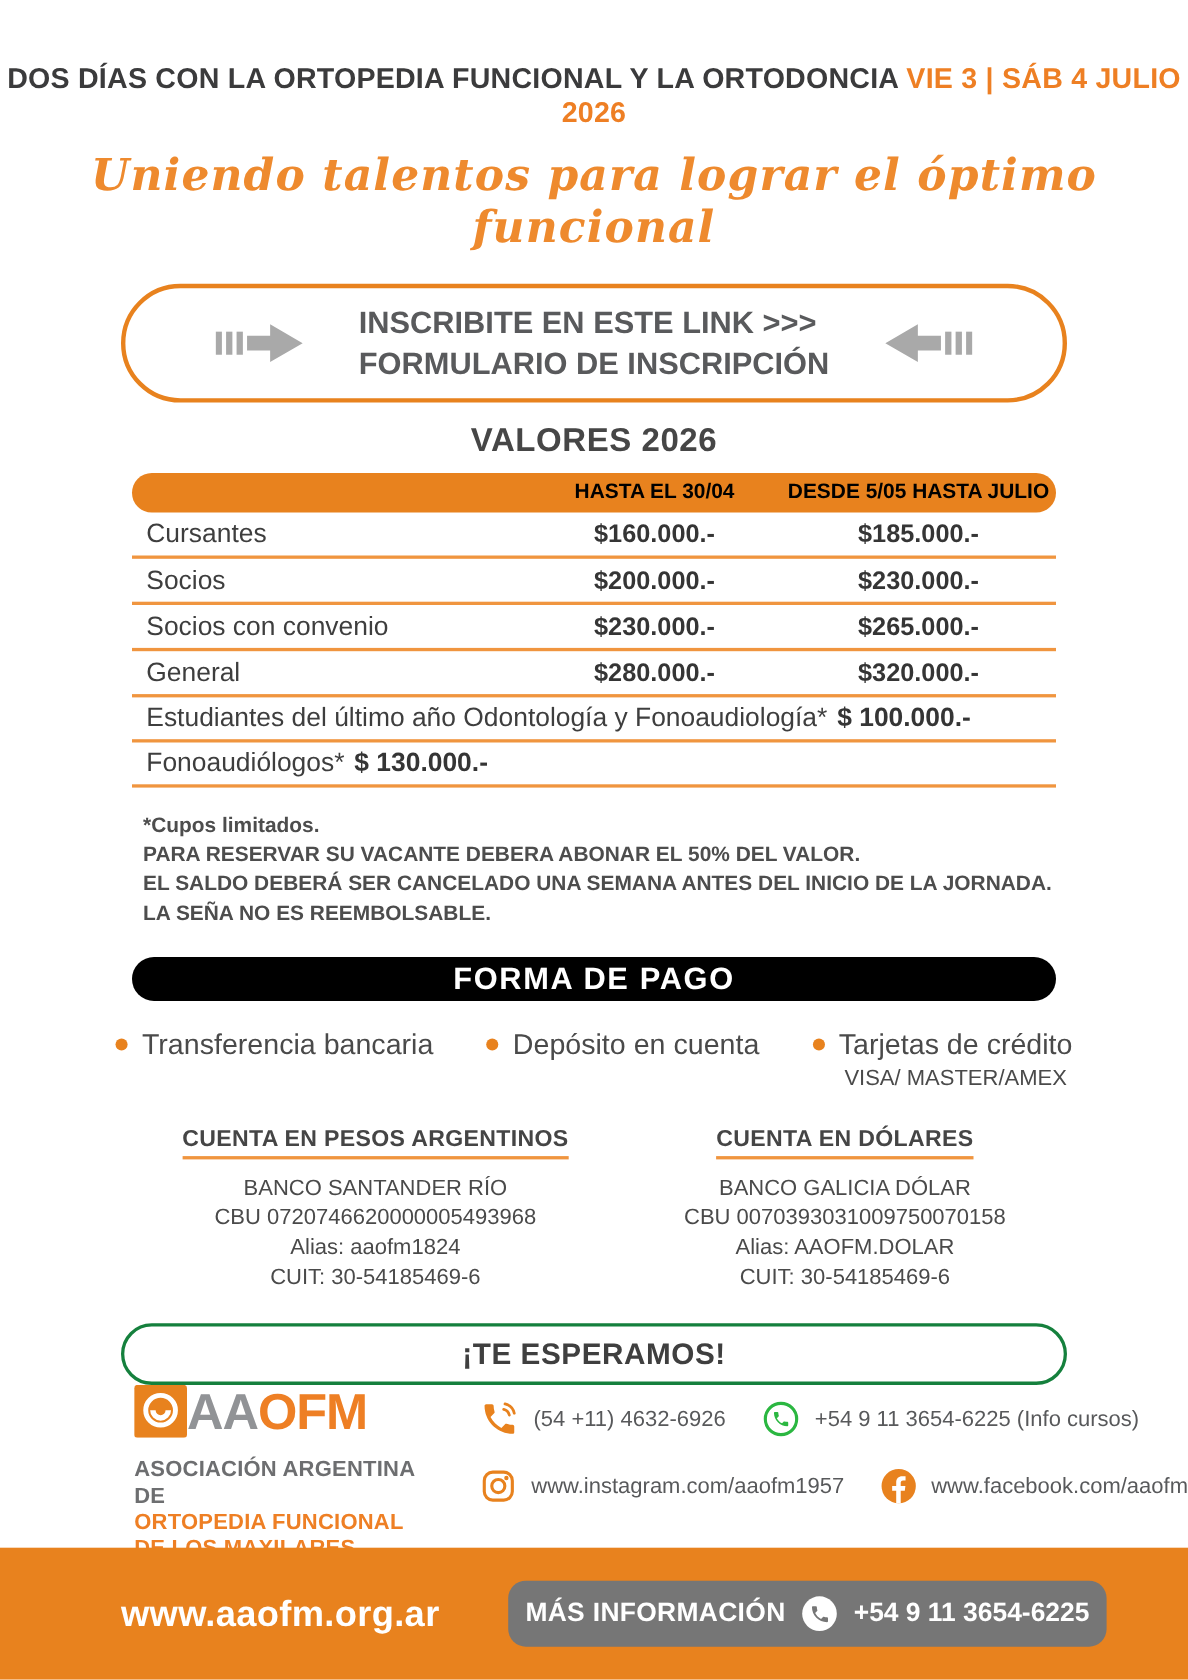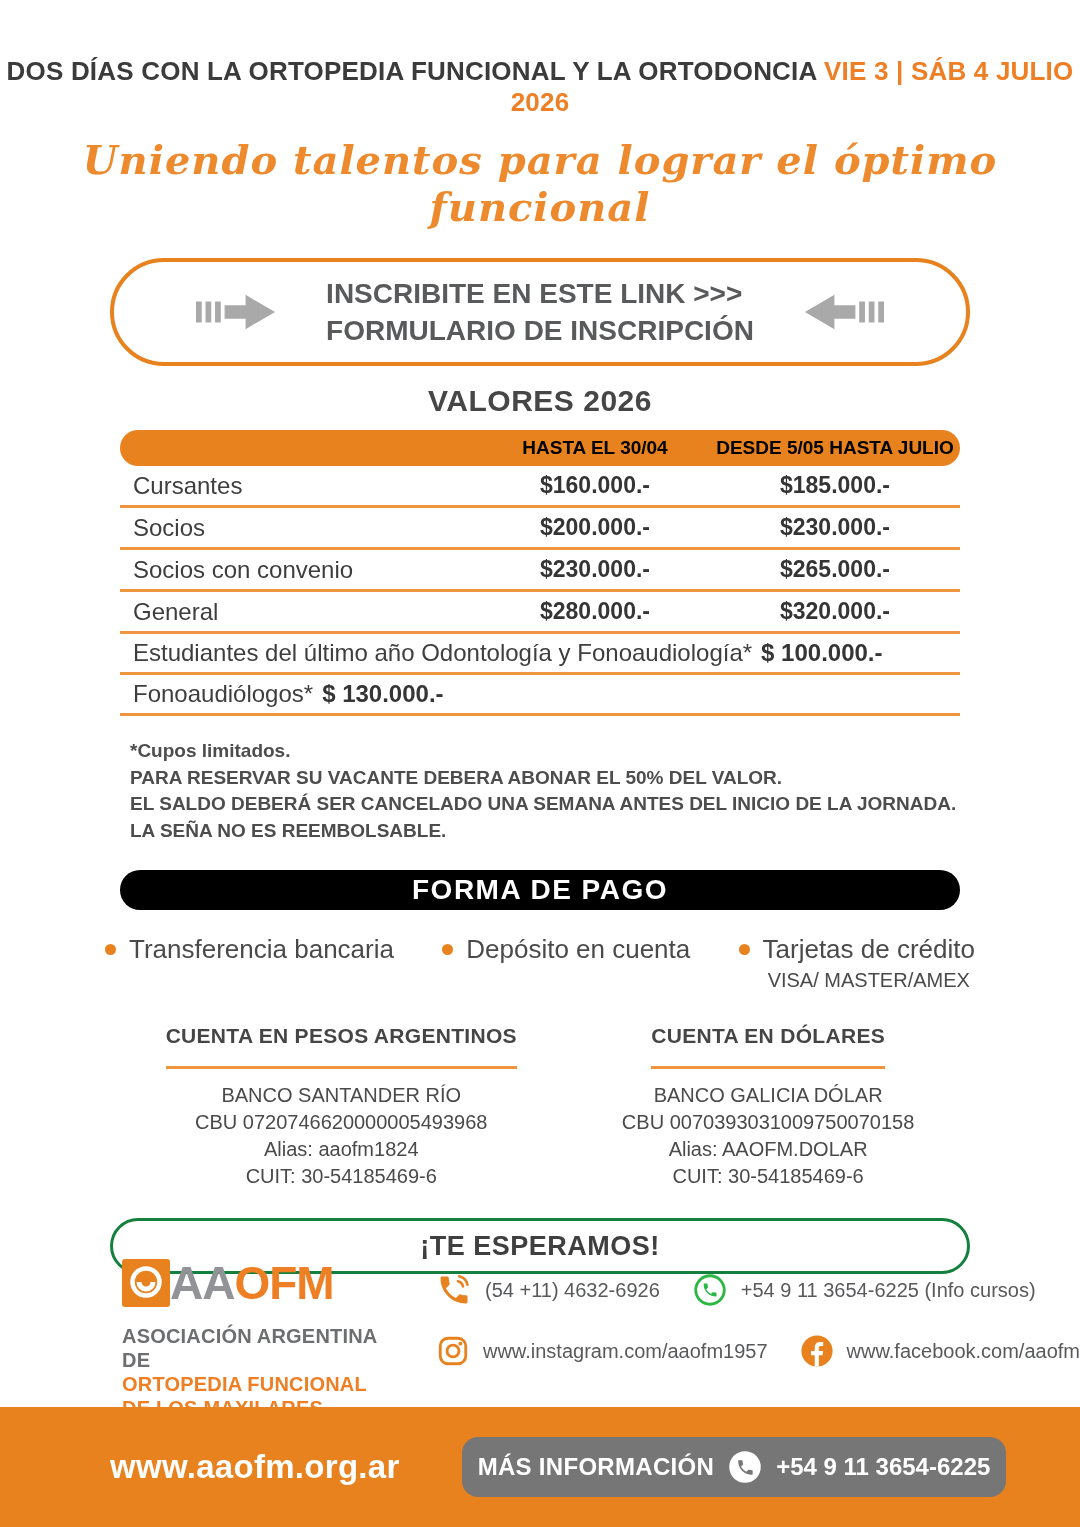--- a/index.html
+++ b/index.html
@@ -64,21 +64,21 @@
   .methods { width:870px; margin:24px auto 0; display:flex; justify-content:space-between; }
   .method { display:flex; gap:13px; font-size:26px; color:#4a4a4a; }
   .dot { width:11px; height:11px; border-radius:50%; background:#e8821e; margin-top:10px; flex:none; }
   .cards-line { font-size:20px; color:#4a4a4a; margin-top:4px; text-align:center; }
 
   
   .accounts { display:flex; justify-content:center; gap:105px; margin-top:32px; }
   .account { text-align:center; }
   .account .acc-title {
     display:inline-block; font-size:21px; font-weight:700; color:#454545;
-    padding-bottom:18px; border-bottom:3px solid #f0953f; letter-spacing:.3px;
+    padding-bottom:3px; border-bottom:3px solid #f0953f; letter-spacing:.3px;
   }
   .account .acc-lines { margin-top:13px; font-size:20px; color:#4a4a4a; line-height:27px; }
 
   
   .closing-pill {
     width:860px; height:56px; margin:28px auto 0; border:3px solid #15803d; border-radius:30px;
     display:flex; align-items:center; justify-content:center;
     font-size:27px; font-weight:800; color:#3f3f3f; letter-spacing:.5px;
   }
 

